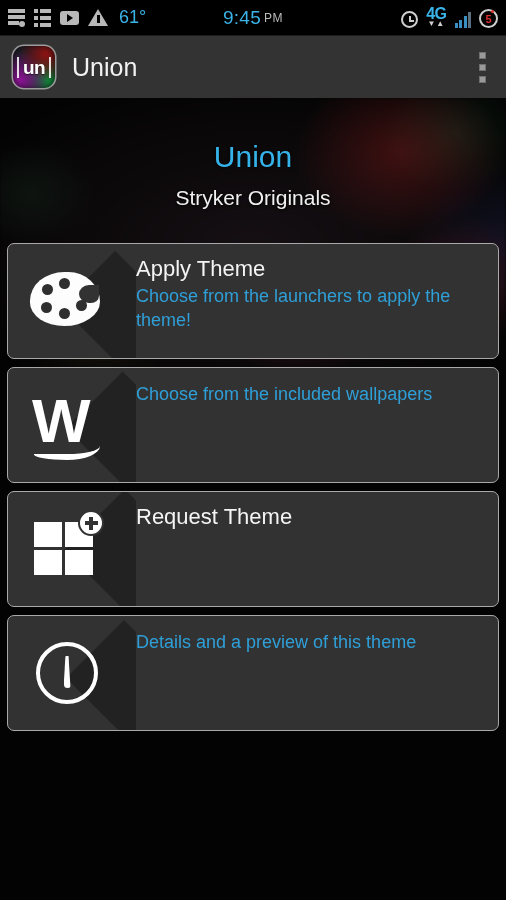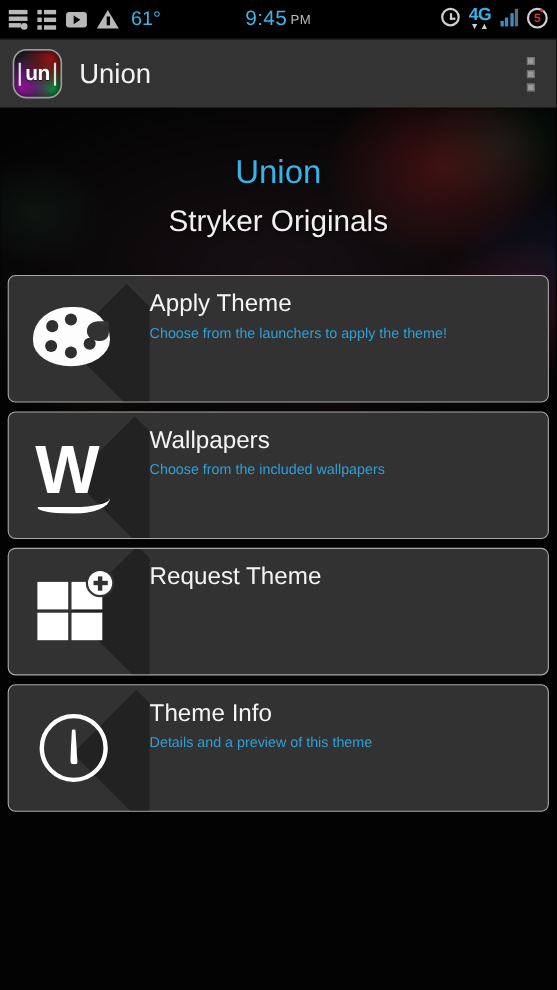--- a/index.html
+++ b/index.html
@@ -27,21 +27,21 @@
     border-bottom:1px solid #1d1d1d;
   }
   .sb-left { display:flex; align-items:center; gap:9px; }
   .sb-center {
     position:absolute; left:0; right:0;
     text-align:center;
     pointer-events:none;
   }
   .sb-right {
     margin-left:auto;
-    display:flex; align-items:flex-start; gap:8px;
+    display:flex; align-items:flex-end; gap:8px;
   }
   .clock-text {
     color:#3ab3e8; font-size:19px; letter-spacing:0.3px;
     vertical-align:middle;
   }
   .clock-ampm {
     color:#bcbcbc; font-size:12px; margin-left:3px;
     vertical-align:middle; letter-spacing:0.5px;
   }
   .temp { color:#3ab3e8; font-size:18px; margin-left:2px; }
@@ -190,21 +190,21 @@
   .header-block {
     position:relative;
     padding-top:42px;
     text-align:center;
   }
   .theme-title {
     color:#36b4ea; font-size:30px; line-height:34px;
     text-shadow:0 1px 3px rgba(0,0,0,.8);
   }
   .theme-sub {
-    color:#f0f0f0; font-size:27px; margin-top:12px;
+    color:#f0f0f0; font-size:21px; margin-top:12px;
     text-shadow:0 1px 3px rgba(0,0,0,.85);
   }
 
   .cards {
     position:relative;
     margin-top:33px;
     padding:0 7px;
     display:flex; flex-direction:column; gap:8px;
   }
   .card {
@@ -222,21 +222,21 @@
     position:relative; flex:none;
     overflow:hidden;
   }
   .card-text {
     padding-top:12px; padding-right:10px;
   }
   .card-title {
     color:#f4f4f4; font-size:22px; line-height:26px;
   }
   .card-desc {
-    color:#2f9fd8; font-size:13px; line-height:24px;
+    color:#2f9fd8; font-size:18px; line-height:24px;
     margin-top:2px;
   }
 
   
   .lshadow {
     position:absolute;
     background:rgba(0,0,0,.30);
     transform-origin:0 0;
   }
 
@@ -419,21 +419,20 @@
 
       <div class="card">
         <div class="card-icon">
           <span class="lshadow sh-w"></span>
           <span class="ic-w">
             <span class="glyph">W</span>
             <span class="swoosh"></span>
           </span>
         </div>
         <div class="card-text">
-          <div class="card-title">Wallpapers</div>
           <div class="card-desc">Choose from the included wallpapers</div>
         </div>
       </div>
 
       <div class="card">
         <div class="card-icon">
           <span class="lshadow sh-grid"></span>
           <span class="ic-grid">
             <span class="sq s1"></span>
               <span class="sq s2"></span>
@@ -448,20 +447,19 @@
       </div>
 
       <div class="card">
         <div class="card-icon">
           <span class="lshadow sh-info"></span>
           <span class="ic-info">
             <span class="hand"></span>
           </span>
         </div>
         <div class="card-text">
-          <div class="card-title">Theme Info</div>
           <div class="card-desc">Details and a preview of this theme</div>
         </div>
       </div>
 
     </div>
   </div>
 </div>
 
 </body></html>

